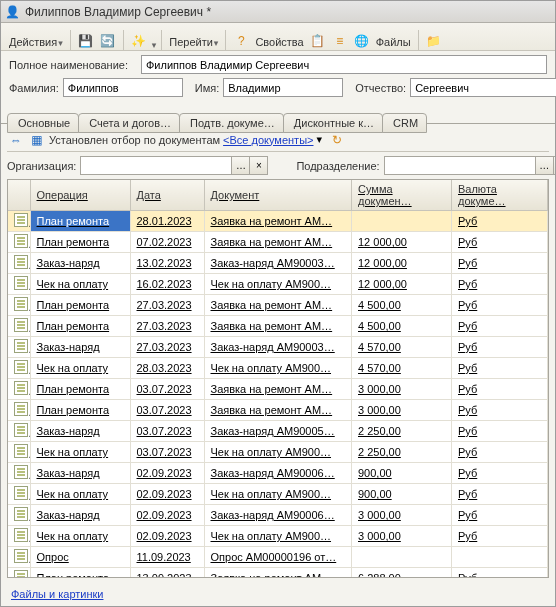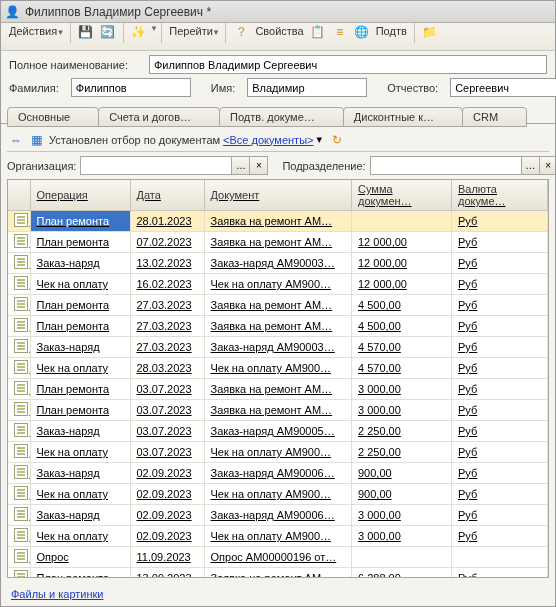--- a/index.html
+++ b/index.html
@@ -1,32 +1,32 @@
 <!DOCTYPE html>
 <html><head>
 <meta charset="utf-8">
 <style>
   * { box-sizing: border-box; }
   html, body { margin: 0; padding: 0; font-family: "Segoe UI", Arial, sans-serif; font-size: 11px; background: #f0f0f0; }
   .window { width: 556px; height: 607px; background: #f4f3ee; border: 1px solid #9c9c9c; display: flex; flex-direction: column; }
   .titlebar { height: 22px; background: linear-gradient(#e6e6e6, #d8d6d2); display: flex; align-items: center; padding: 0 4px; border-bottom: 1px solid #b0aea8; }
   .titlebar .ticon { width: 16px; height: 16px; margin-right: 4px; display: inline-flex; align-items: center; justify-content: center; color: #4b5fb0; font-weight: bold; font-size: 12px; }
   .titlebar .title { font-size: 12px; color: #333; }
-  .toolbar { height: 28px; background: linear-gradient(#f5f3ed, #eceae0); border-bottom: 1px solid #c7c4ba; display: flex; align-items: flex-start; padding: 0 6px; gap: 2px; }
+  .toolbar { height: 28px; background: linear-gradient(#f5f3ed, #eceae0); border-bottom: 1px solid #c7c4ba; display: flex; align-items: flex-end; padding: 0 6px; gap: 2px; }
   .toolbar .tb-txt { color: #333; padding: 2px 2px; cursor: pointer; }
   .toolbar .drop { font-size: 9px; color: #666; margin-left: 1px; }
   .toolbar .sep { width: 1px; height: 20px; background: #c7c4ba; margin: 0 3px; }
   .toolbar .tbicon { width: 18px; height: 18px; display: inline-flex; align-items: center; justify-content: center; font-size: 12px; cursor: pointer; margin: 0 1px; }
   .form-area { padding: 4px 8px 0 8px; }
-  .row { display: flex; align-items: center; margin-bottom: 4px; gap: 12px; }
+  .row { display: flex; align-items: center; margin-bottom: 4px; gap: 4px; }
   .lbl { color: #333; }
   .inp { border: 1px solid #999; background: #fff; height: 19px; padding: 1px 4px; font-family: inherit; font-size: 11px; color: #000; }
   .w-full { flex: 1; }
   .tabs { display: flex; align-items: flex-end; padding: 0 6px; gap: 0; border-bottom: 1px solid #a8a69e; margin-top: 2px; position: relative; }
-  .tab { padding: 3px 28px 3px 10px; border: 1px solid #a8a69e; border-bottom: 1px solid #a8a69e; border-radius: 4px 4px 0 0; background: linear-gradient(#f5f3ed,#e6e3d8); color: #333; cursor: pointer; margin-right: -1px; position: relative; top: 4px; font-size: 11px;}
+  .tab { padding: 3px 8px 3px 10px; border: 1px solid #a8a69e; border-bottom: 1px solid #a8a69e; border-radius: 4px 4px 0 0; background: linear-gradient(#f5f3ed,#e6e3d8); color: #333; cursor: pointer; margin-right: -1px; position: relative; top: 10px; font-size: 11px;}
   .tab.active { background: #f4f3ee; border-bottom: 1px solid #f4f3ee; z-index: 2; }
   .tab-body { flex: 1; display: flex; flex-direction: column; padding: 4px 6px 6px 6px; overflow: hidden; }
   .filterbar { height: 24px; display: flex; align-items: center; gap: 3px; border-bottom: 1px solid #c7c4ba; }
   .filterbar .fb-icon { width: 18px; height: 18px; display: inline-flex; align-items: center; justify-content: center; cursor: pointer; font-size: 12px; }
   .filterbar .fb-text { color: #333; }
   .filterbar .fb-link { color: #1a3cc7; text-decoration: underline; cursor: pointer; }
   .orgrow { display: flex; align-items: center; padding: 4px 0 4px 0; gap: 4px; }
   .orgrow .combo { display: flex; align-items: center; flex: 1; }
   .orgrow .combo input { flex: 1; border: 1px solid #a8a69e; height: 19px; background: #fff; padding: 1px 4px; font: inherit; }
   .orgrow .combo .btn { width: 18px; height: 19px; border: 1px solid #a8a69e; border-left: none; background: linear-gradient(#f8f7f2,#e5e2d6); display: inline-flex; align-items: center; justify-content: center; font-size: 10px; cursor: pointer; }
@@ -70,21 +70,21 @@
     <span class="tbicon" style="color:#d98b1a">✨</span>
       <span class="drop">▾</span>
     <span class="sep"></span>
     <span class="tb-txt"><span>Перейти</span><span class="drop">▾</span></span>
     <span class="sep"></span>
     <span class="tbicon" style="color:#d98b1a">?</span>
     <span class="tb-txt">Свойства</span>
     <span class="tbicon" style="color:#4474c4">📋</span>
     <span class="tbicon" style="color:#d98b1a">≡</span>
     <span class="tbicon" style="color:#333">🌐</span>
-    <span class="tb-txt">Подтв</span>
+    <span class="tb-txt">Файлы</span>
     <span class="sep"></span>
     <span class="tbicon" style="color:#d98b1a">📁</span>
   </div>
 
   <div class="form-area">
     <div class="row">
       <span class="lbl" style="width:128px">Полное наименование:</span>
       <input class="inp w-full" value="Филиппов Владимир Сергеевич" style="">
     </div>
     <div class="row">
@@ -116,21 +116,21 @@
       <span class="fb-icon" style="color:#d98b1a">↻</span>
     </div>
 
     <div class="orgrow">
       <span class="lbl">Организация:</span>
       <div class="combo">
         <input value="" style="">
         <span class="btn">…</span>
         <span class="btn">×</span>
       </div>
-      <span class="lbl" style="margin-left:10px">Подразделение:</span>
+      <span class="lbl" style="margin-left:24px">Подразделение:</span>
       <div class="combo">
         <input value="" style="">
         <span class="btn">…</span>
         <span class="btn">×</span>
       </div>
     </div>
 
     <div class="grid-wrap">
       <div class="grid">
         <table>

